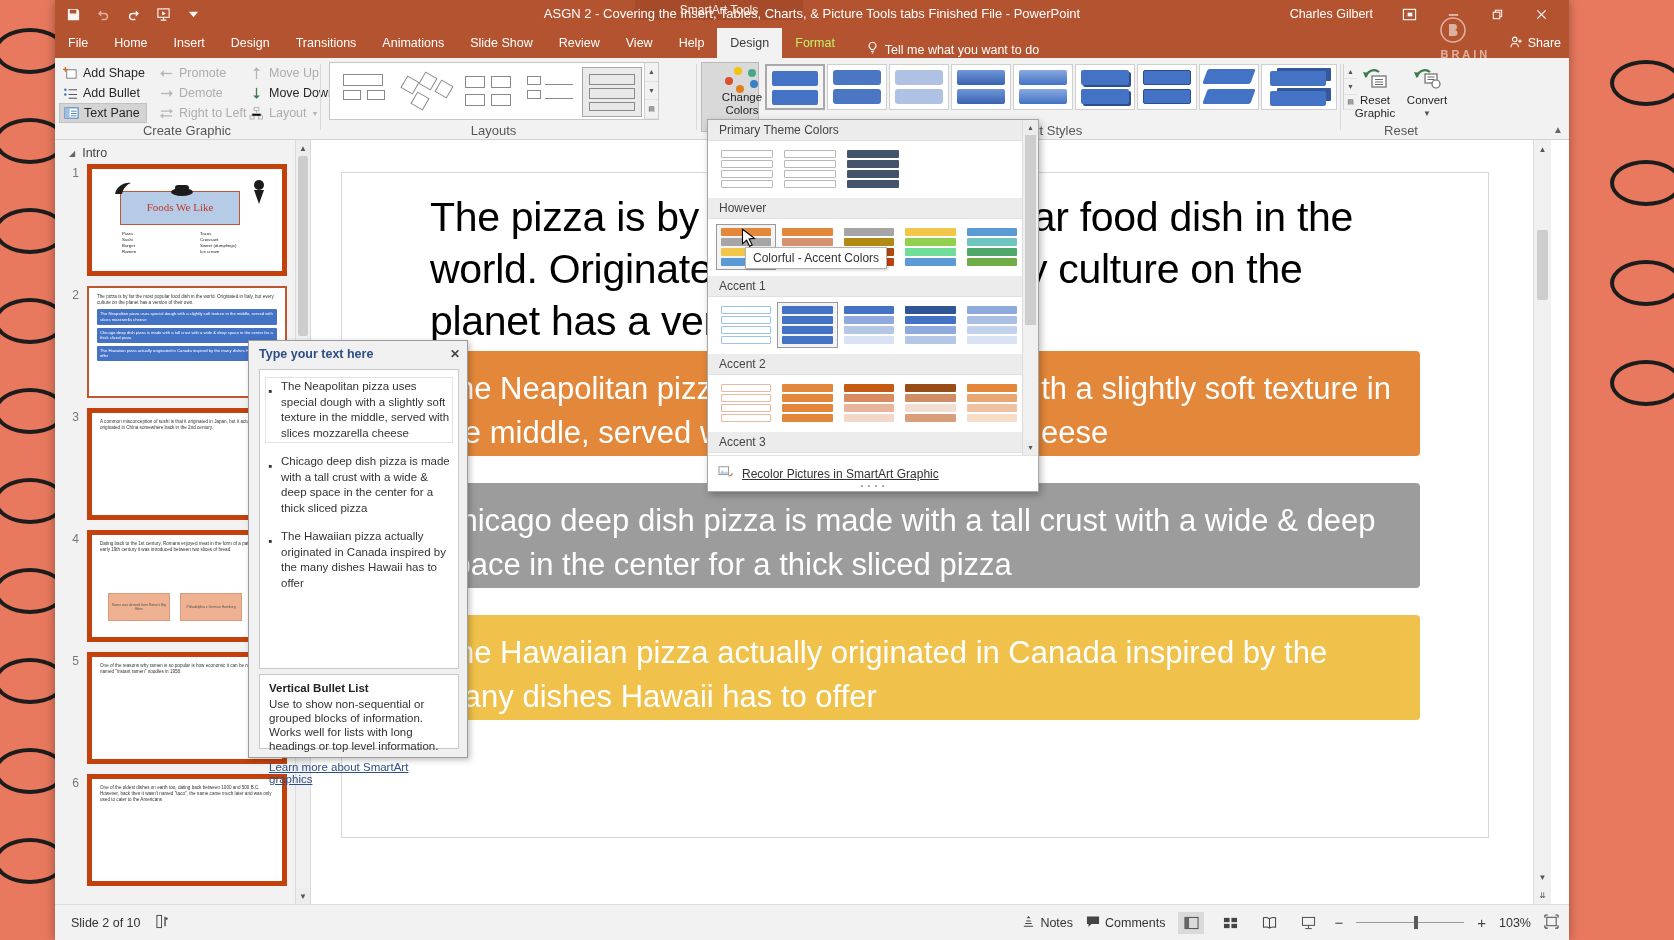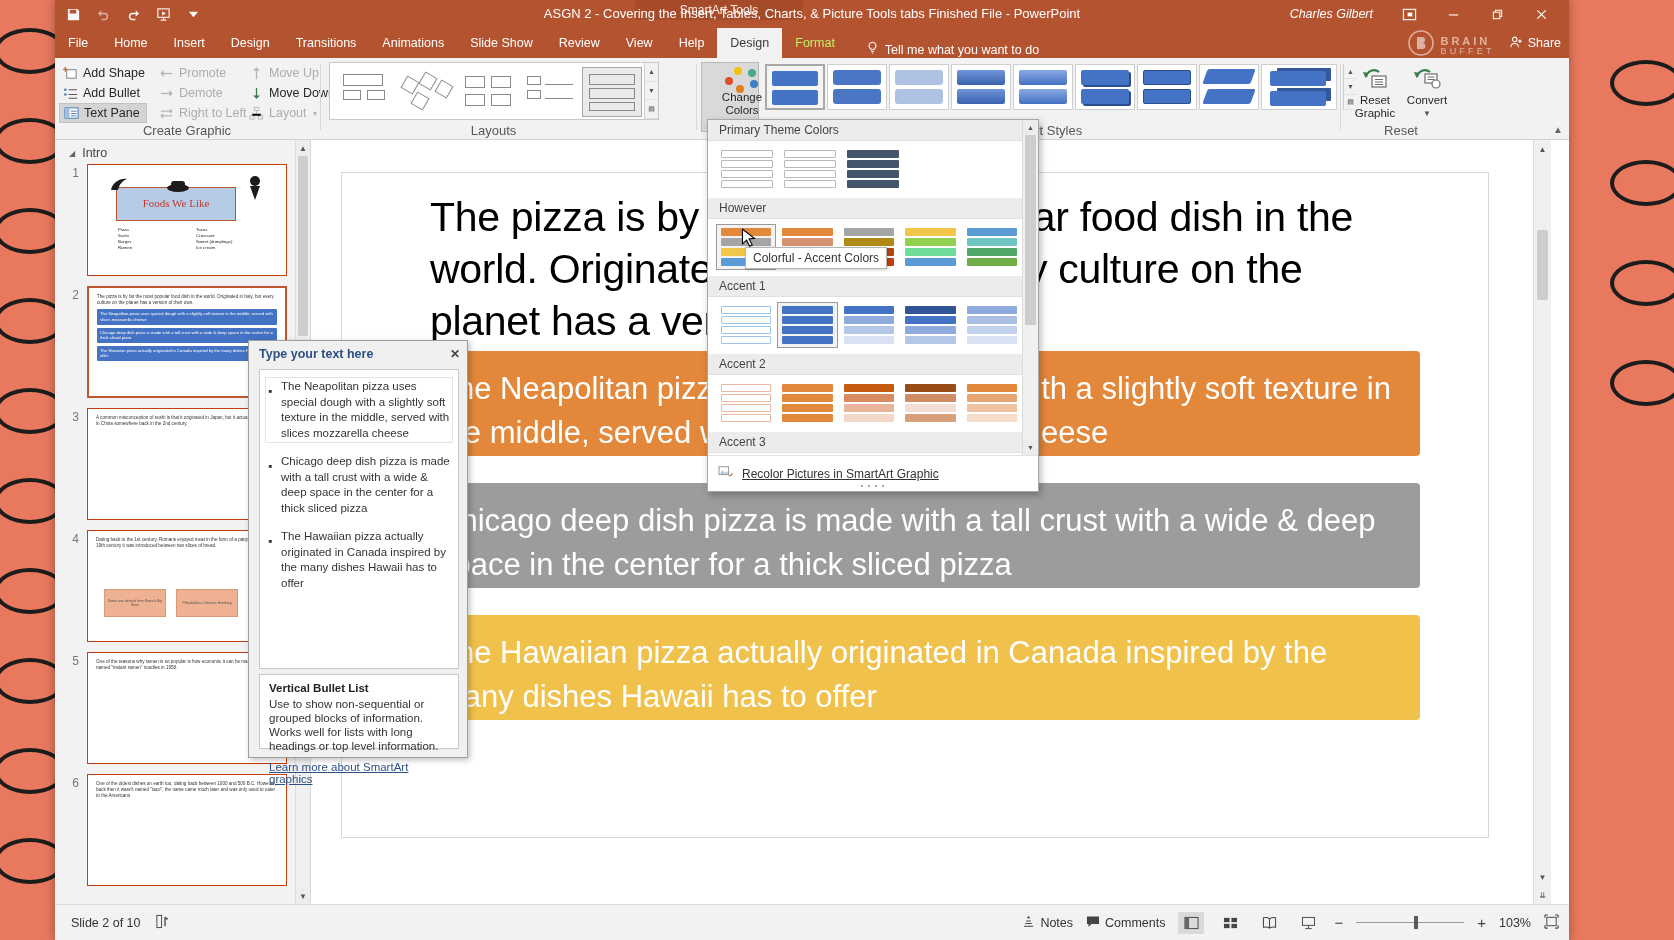--- a/index.html
+++ b/index.html
@@ -24,35 +24,35 @@
   .qat { position:absolute; left:10px; top:0; height:28px; display:flex; align-items:center; gap:13px; }
   .qat .qicon { width:17px; height:17px; display:flex; align-items:center; justify-content:center;
                 font-size:14px; line-height:1; color:#fff; opacity:.95; }
   .qat .dim { opacity:.55; }
   .ctx-tab { position:absolute; left:580px; top:0; width:168px; height:20px;
              background:#a64b2a; color:#fdeae3; font-size:12px;
              display:flex; align-items:center; justify-content:center; }
   .doctitle { position:absolute; left:0; right:0; top:0; height:28px; line-height:28px;
               text-align:center; font-size:13px; color:#fff; }
   .tright { position:absolute; right:8px; top:0; height:28px; display:flex; align-items:center; gap:4px; }
-  .tright .user { font-size:12.5px; margin-right:12px;font-style:italic; }
+  .tright .user { font-size:12.5px; margin-right:12px; }
   .winbtn { width:40px; height:28px; display:flex; align-items:center; justify-content:center;
             font-size:13px; color:#fff; }
 
   
   .tabbar { height:30px; background:#b4532f; position:relative; display:flex; align-items:flex-end; }
   .tab { height:30px; padding:0 13px; display:flex; align-items:center; color:#fff;
          font-size:12.5px; }
   .tab.active { background:#f2f2f2; color:#3b3b3b; }
   .tab.fmt { color:#bef264; }
   .tellme { display:flex; align-items:center; gap:6px; color:#fff; font-size:12.5px;
             padding-left:18px; }
   .tabbar .right { position:absolute; right:8px; top:0; height:30px; display:flex;
                    align-items:center; gap:14px; }
-  .brandlogo { display:flex; align-items:flex-end; gap:6px; opacity:.55; }
+  .brandlogo { display:flex; align-items:flex-start; gap:6px; opacity:.55;flex-direction:column; }
   .brandtxt { line-height:1; text-align:left; }
   .brandtxt b { display:block; font-size:11px; letter-spacing:3px; color:#fff; }
   .brandtxt i { display:block; font-size:9px; letter-spacing:3.2px; color:#fff; font-style:normal; }
   .sharebtn { display:flex; align-items:center; gap:5px; color:#fff; font-size:12.5px; }
 
   
   .ribbon { height:82px; background:#f2f2f2; position:relative;
             border-bottom:1px solid #d2d2d2; }
   .grp { position:absolute; top:0; height:82px; }
   .grp .glabel { position:absolute; bottom:2px; width:100%; text-align:center;
@@ -97,21 +97,21 @@
 
   
   .workarea { position:absolute; top:140px; left:0; right:0; bottom:36px; background:#fff; }
   .thumbpane { position:absolute; left:0; top:0; bottom:0; width:256px; background:#f2f2f2;
                border-right:1px solid #d8d8d8; }
   .sectionrow { display:flex; align-items:center; gap:7px; padding:6px 0 4px 14px;
                 font-size:12.5px; color:#444; }
   .thumbrow { position:relative; margin:0 0 10px 0; padding-left:10px; display:flex; }
   .thumbnum { width:22px; text-align:right; padding-right:8px; font-size:12px; color:#777;
               padding-top:2px; }
-  .thumb { width:200px; height:112px; background:#fff; border:1px solid #c2410c; position:relative;
+  .thumb { width:200px; height:112px; background:#fff; border:5px solid #c2410c; position:relative;
            overflow:hidden; }
   .thumb.sel { border:2px solid #c0562f; }
   .tbody { position:absolute; inset:0; padding:6px 8px; font-size:4.6px; line-height:6.2px;
            color:#333; }
   .tsmart { margin-top:3px; }
   .tsmartbar { background:#4472c4; color:#fff; font-size:4.2px; line-height:5.6px;
                padding:2px 3px; margin-bottom:3px; border-radius:1px; }
   .panescroll { position:absolute; right:0; top:0; bottom:0; width:15px; background:#f0f0f0;
                 border-left:1px solid #dcdcdc; }
   .psbtn { height:16px; display:flex; align-items:center; justify-content:center;

